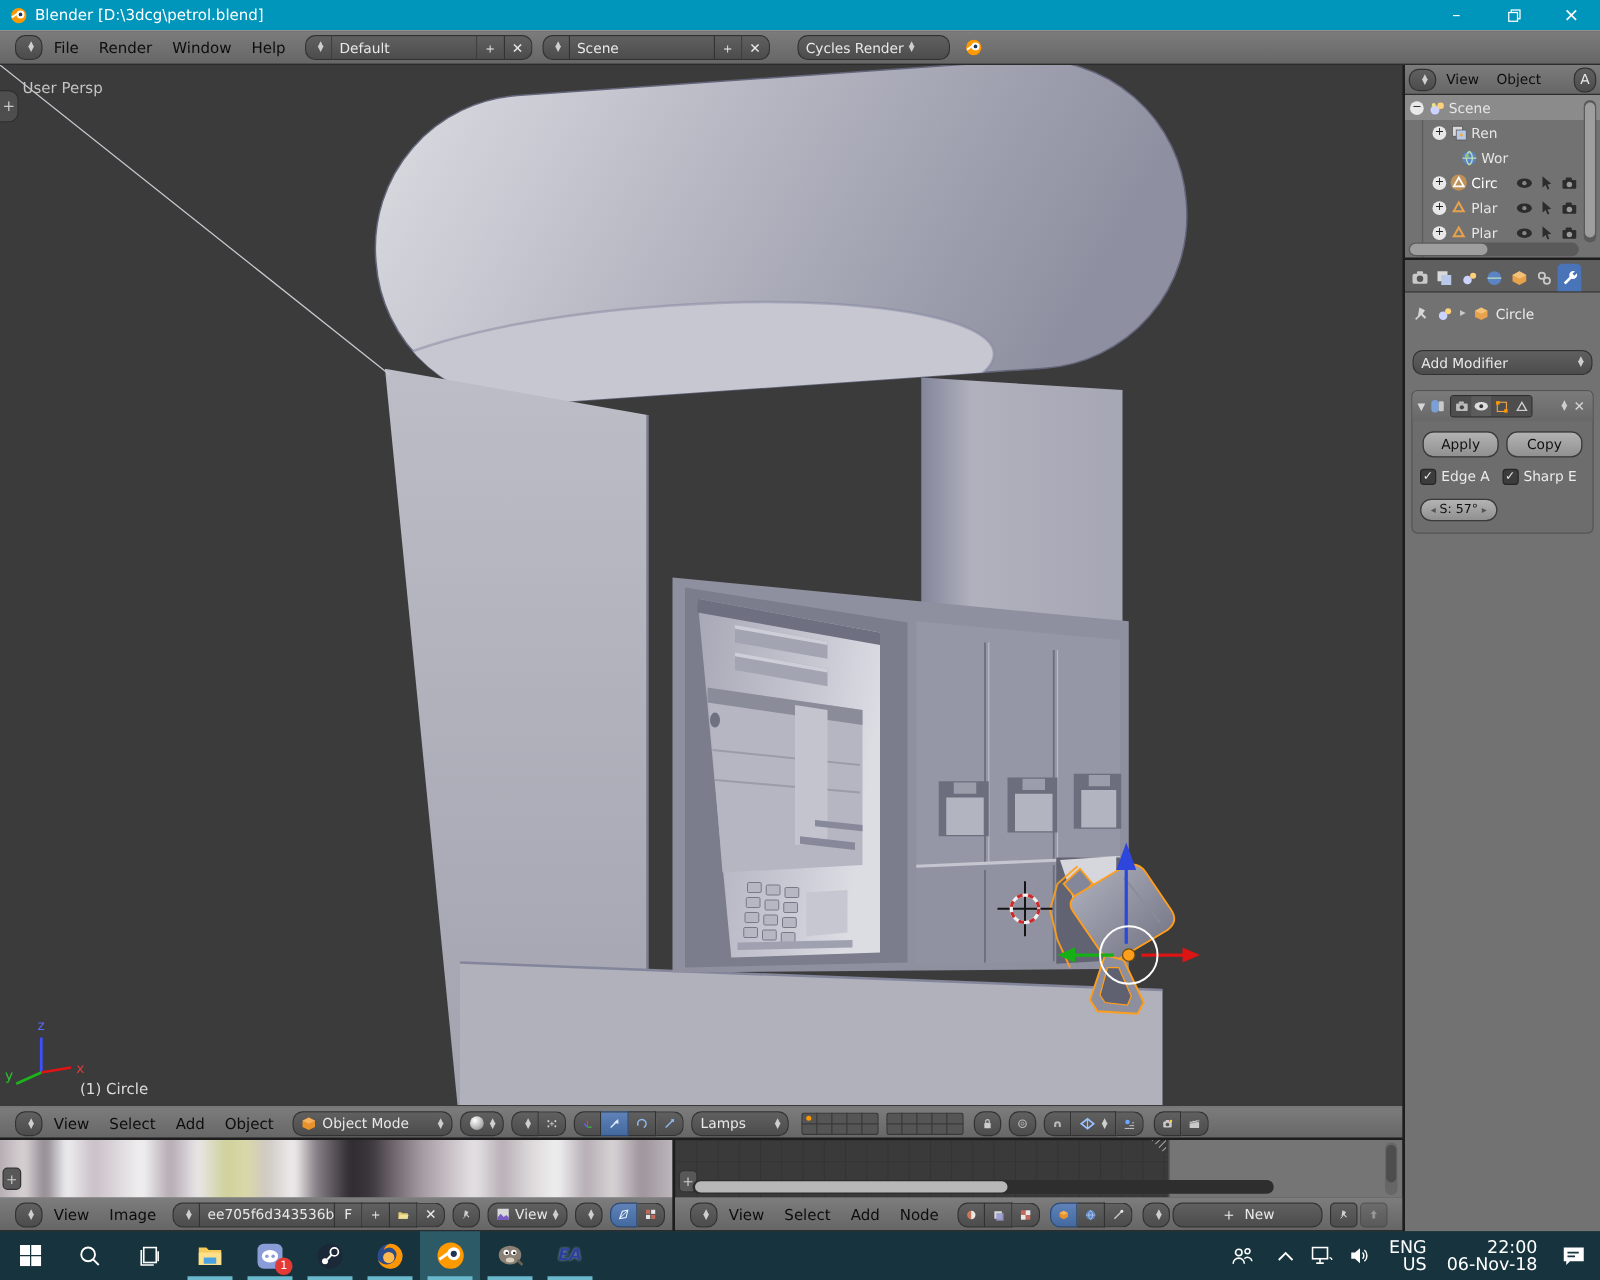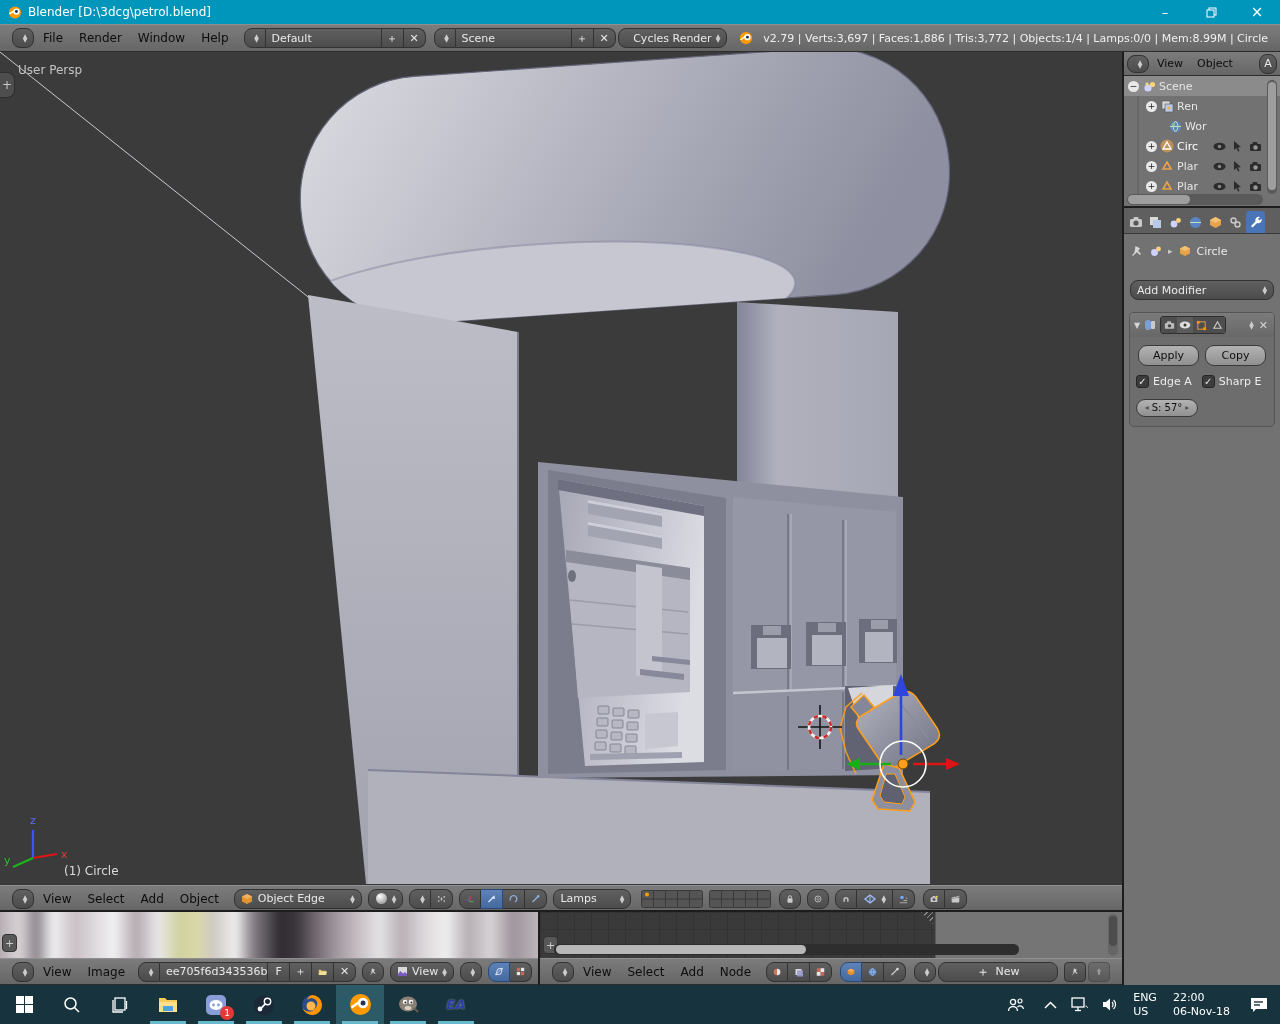--- a/index.html
+++ b/index.html
@@ -64,21 +64,21 @@
   .checkbox::after{content:"✓"}
   .modpanel{position:absolute;left:5px;top:104px;width:146px;border:1px solid #555;border-radius:5px;background:#6d6d6d}
   .modhdr{height:24px;background:linear-gradient(#7b7b7b,#686868);border-radius:4px 4px 0 0;display:flex;align-items:center;gap:3px;padding:0 4px}
   .minibtn{width:16px;height:16px;background:#4e4e4e;border:1px solid #2f2f2f;display:inline-flex;align-items:center;justify-content:center}
   
   #taskbar{left:0;top:985px;width:1280px;height:39px;background:#17333d;display:flex;align-items:stretch;color:#fff}
   .tcell{width:48px;display:flex;align-items:center;justify-content:center;position:relative}
   .tcell.running::after{content:"";position:absolute;left:6px;right:6px;bottom:0;height:3px;background:#6ab8cc}
   .tcell.active{background:#2c5a67}
   .tray{display:flex;align-items:center;margin-left:auto}
-  .traytxt{font-size:11px;color:#fff;text-align:left;line-height:14px;padding:0 8px;white-space:nowrap}
+  .traytxt{font-size:14px;color:#fff;text-align:right;line-height:14px;padding:0 8px;white-space:nowrap}
   .badge{position:absolute;right:6px;bottom:4px;width:14px;height:14px;border-radius:50%;background:#e53935;color:#fff;font-size:9px;line-height:14px;text-align:center}
   svg{display:block}
   text{font-family:"DejaVu Sans","Liberation Sans",sans-serif}
 </style>
 </head>
 <body>
 
 <div id="titlebar" class="abs">
   <span class="oticon" style="margin:0 6px 0 8px">
     <svg width="15" height="15" viewBox="0 0 15 15">
@@ -131,33 +131,32 @@
         <svg width="12" height="12" viewBox="0 0 12 12">
           <circle cx="4.5" cy="7" r="3.2" fill="#cfd4ff"></circle>
           <circle cx="8.5" cy="4" r="2.2" fill="#ffd27a"></circle>
         </svg>
         <span class="ud"></span>
       </span>
     <span class="dbtn" style="width:116px">Scene</span>
     <span class="dbtn ibtn">＋</span>
     <span class="dbtn ibtn">✕</span>
   </span>
-  <span class="dbtn" style="margin-left:0;width:122px;justify-content:flex-end">
+  <span class="dbtn" style="margin-left:20px;width:122px;justify-content:flex-start">
       <span>Cycles Render</span>
       <span class="ud"></span>
     </span>
   <span class="oticon" style="margin-left:10px">
     <svg width="16" height="16" viewBox="0 0 16 16">
         <circle cx="8" cy="8" r="7" fill="#f90"></circle>
         <circle cx="9.6" cy="7" r="3.6" fill="#fff"></circle>
         <circle cx="9.6" cy="7" r="1.7" fill="#235"></circle>
         <path d="M1.8 10 L7.5 6" stroke="#fff" stroke-width="1.7"></path>
       </svg>
   </span>
-  <span id="stats">v2.79 | Verts:3,697 | Faces:1,886 | Tris:3,772 | Objects:1/4 | Lamps:0/0 | Mem:8.99M | Circle</span>
 </div>
 
 <div id="viewport" class="abs">
   <svg width="1122" height="833" viewBox="0 0 1122 833">
     <defs>
       <linearGradient id="gCanopy" x1="0" y1="0" x2="1" y2="0.25">
         <stop offset="0" stop-color="#dcdde2"></stop>
           <stop offset="0.45" stop-color="#b7b8c3"></stop>
           <stop offset="1" stop-color="#8e8fa0"></stop>
       </linearGradient>
@@ -321,21 +320,21 @@
   <span class="menu">View</span>
   <span class="menu">Select</span>
   <span class="menu">Add</span>
   <span class="menu">Object</span>
   <span class="dbtn" style="margin-left:6px;width:128px;justify-content:space-between">
     <span style="display:inline-flex;align-items:center;gap:5px">
         <svg width="12" height="12" viewBox="0 0 12 12">
           <path d="M6 1 L11 3.5 L11 8.5 L6 11 L1 8.5 L1 3.5 Z" fill="#e8922c"></path>
           <path d="M6 1 L11 3.5 L6 6 L1 3.5 Z" fill="#f7b05a"></path>
         </svg>
-        <span>Object Edge</span>
+        <span>Object Mode</span>
       </span>
       <span class="ud"></span>
   </span>
   <span class="dbtn" style="margin-left:4px">
       <svg width="13" height="13" viewBox="0 0 13 13">
         <defs>
           <radialGradient id="gs" cx="0.35" cy="0.3" r="0.9">
             <stop offset="0" stop-color="#fff"></stop>
             <stop offset="1" stop-color="#888"></stop>
           </radialGradient>

